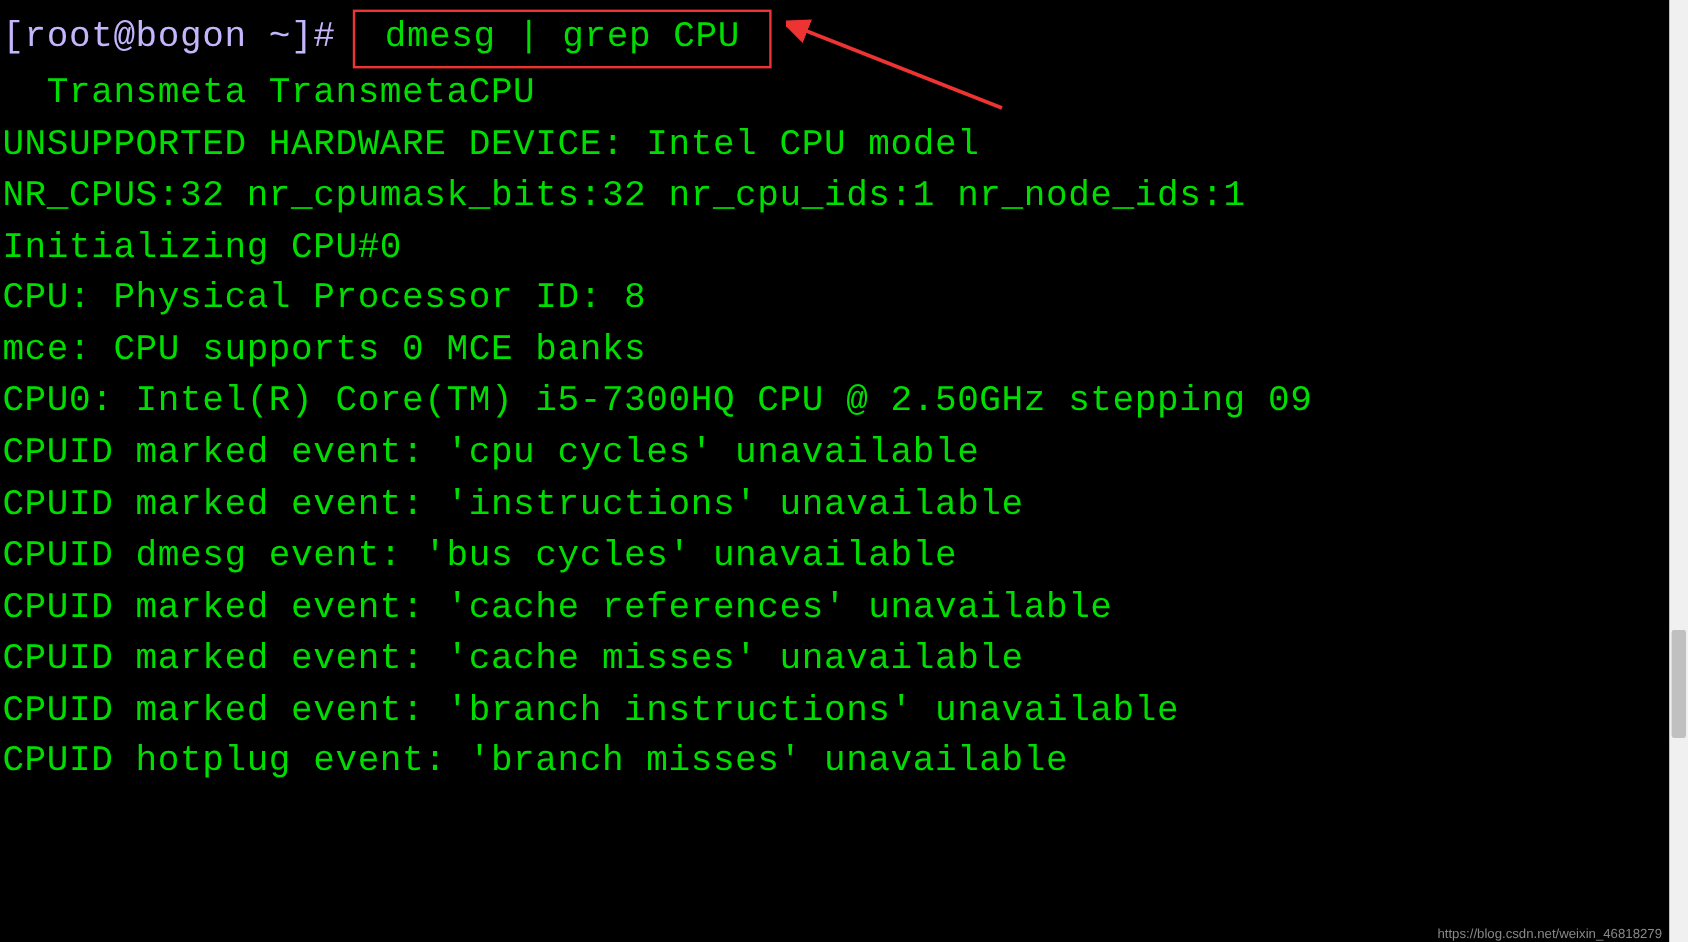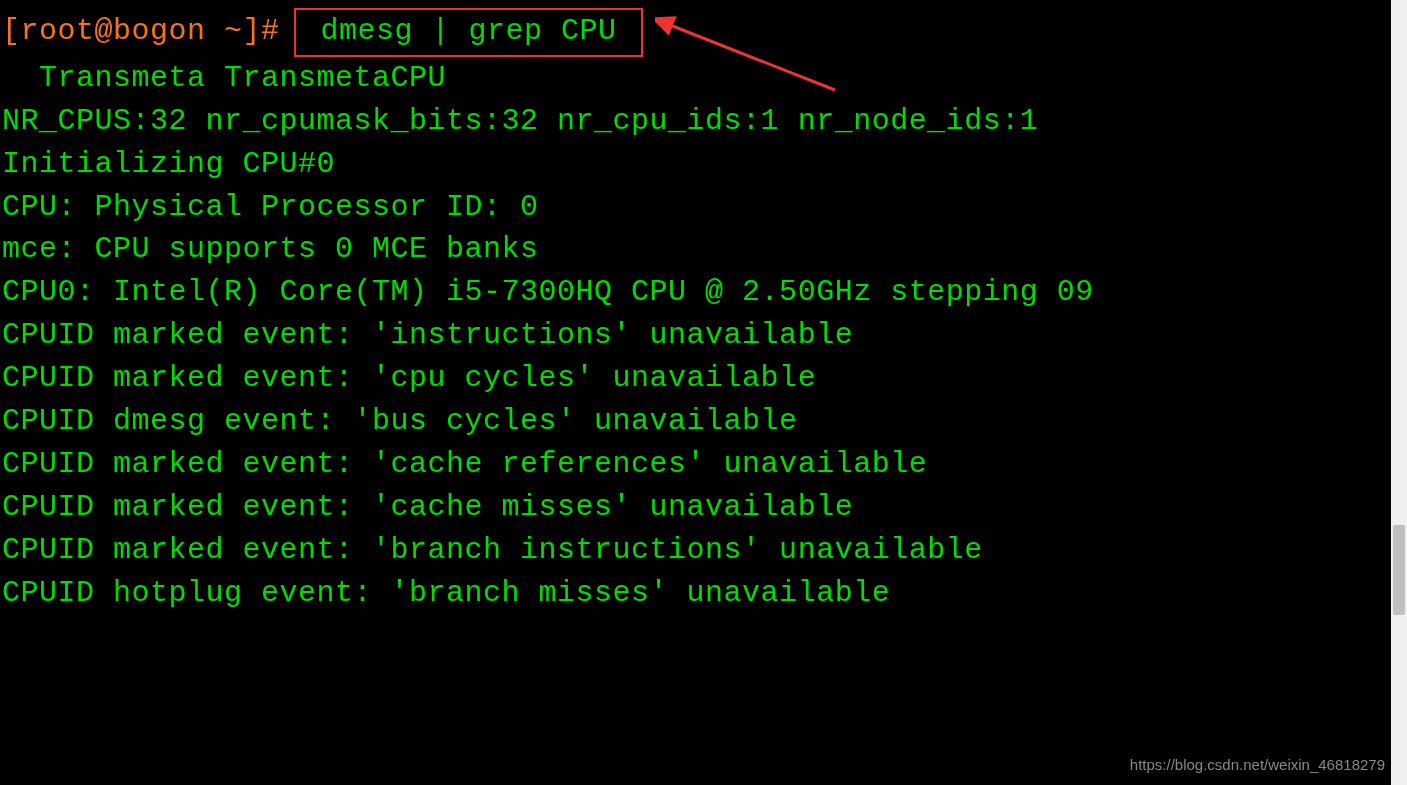--- a/index.html
+++ b/index.html
@@ -25,21 +25,21 @@
       padding: 8px 0 0 2px;
       line-height: 1.43;
       letter-spacing: 0.5px;
     }
     .line {
       white-space: pre;
       color: #00dd00;
       font-weight: 500;
     }
     .prompt-brackets {
-      color: #f97316;
+      color: #c4b5fd;
     }
     .cmd-box {
       display: inline-block;
       border: 2.5px solid #ee3333;
       padding: 0 6px 2px 6px;
       margin-left: -4px;
       text-align: center;
     }
     .scrollbar-track {
       position: absolute;
@@ -53,49 +53,50 @@
       position: absolute;
       top: 525px;
       left: 2px;
       width: 12px;
       height: 90px;
       background: #c0c0c0;
       border-radius: 2px;
     }
     .watermark {
       position: absolute;
-      bottom: 12px;
+      bottom: 0;
       right: 22px;
       color: #888;
       font-family: Arial, sans-serif;
-      font-size: 15px;
+      font-size: 11px;
       letter-spacing: 0;
     }
     .arrow-svg {
       position: absolute;
       top: 10px;
       left: 655px;
       width: 200px;
       height: 90px;
       pointer-events: none;
     }
   </style>
 </head>
 <body>
 
 <div class="terminal">
   <div class="line"><span class="prompt-brackets">[root@bogon ~]#</span> <span class="cmd-box"><span> dmesg | grep CPU </span></span></div>
   <div class="line">  Transmeta TransmetaCPU</div>
+  <div class="line">UNSUPPORTED HARDWARE DEVICE: Intel CPU model</div>
   <div class="line">NR_CPUS:32 nr_cpumask_bits:32 nr_cpu_ids:1 nr_node_ids:1</div>
   <div class="line">Initializing CPU#0</div>
-  <div class="line">CPU: Physical Processor ID: 0</div>
+  <div class="line">CPU: Physical Processor ID: 8</div>
   <div class="line">mce: CPU supports 0 MCE banks</div>
   <div class="line">CPU0: Intel(R) Core(TM) i5-7300HQ CPU @ 2.50GHz stepping 09</div>
+  <div class="line">CPUID marked event: 'cpu cycles' unavailable</div>
   <div class="line">CPUID marked event: 'instructions' unavailable</div>
-  <div class="line">CPUID marked event: 'cpu cycles' unavailable</div>
   <div class="line">CPUID dmesg event: 'bus cycles' unavailable</div>
   <div class="line">CPUID marked event: 'cache references' unavailable</div>
   <div class="line">CPUID marked event: 'cache misses' unavailable</div>
   <div class="line">CPUID marked event: 'branch instructions' unavailable</div>
   <div class="line">CPUID hotplug event: 'branch misses' unavailable</div>
 </div>
 
 <svg class="arrow-svg" viewBox="0 0 200 90">
   <defs>
     <marker id="arrowhead" markerWidth="8" markerHeight="7" refX="1" refY="3.5" orient="auto">

